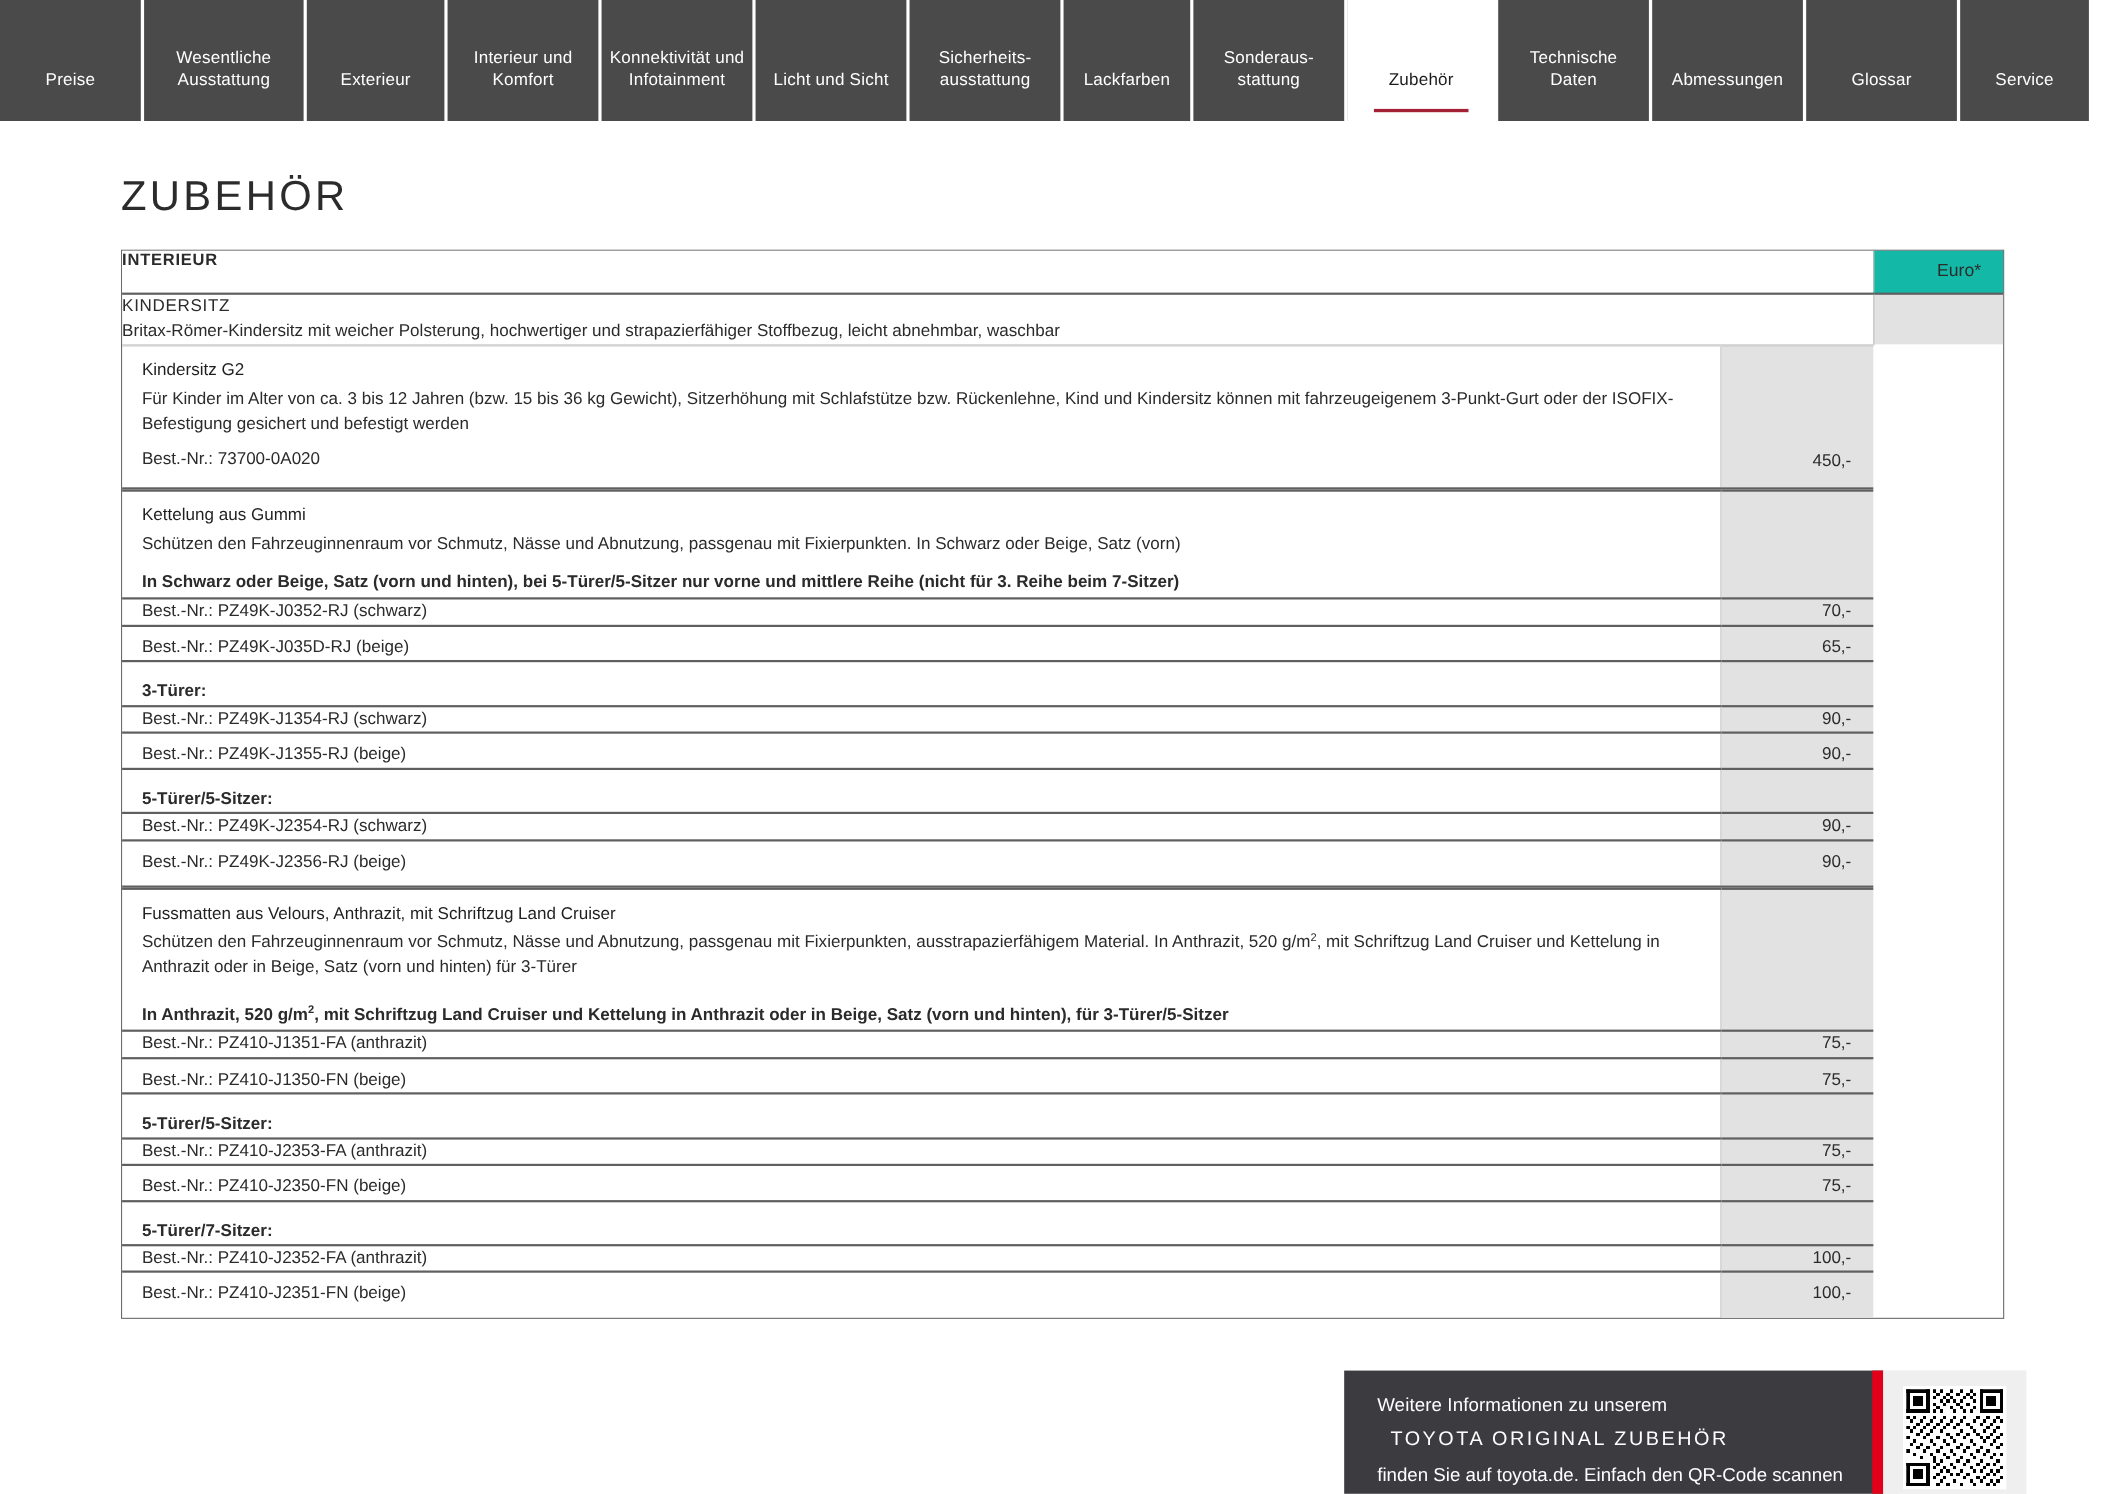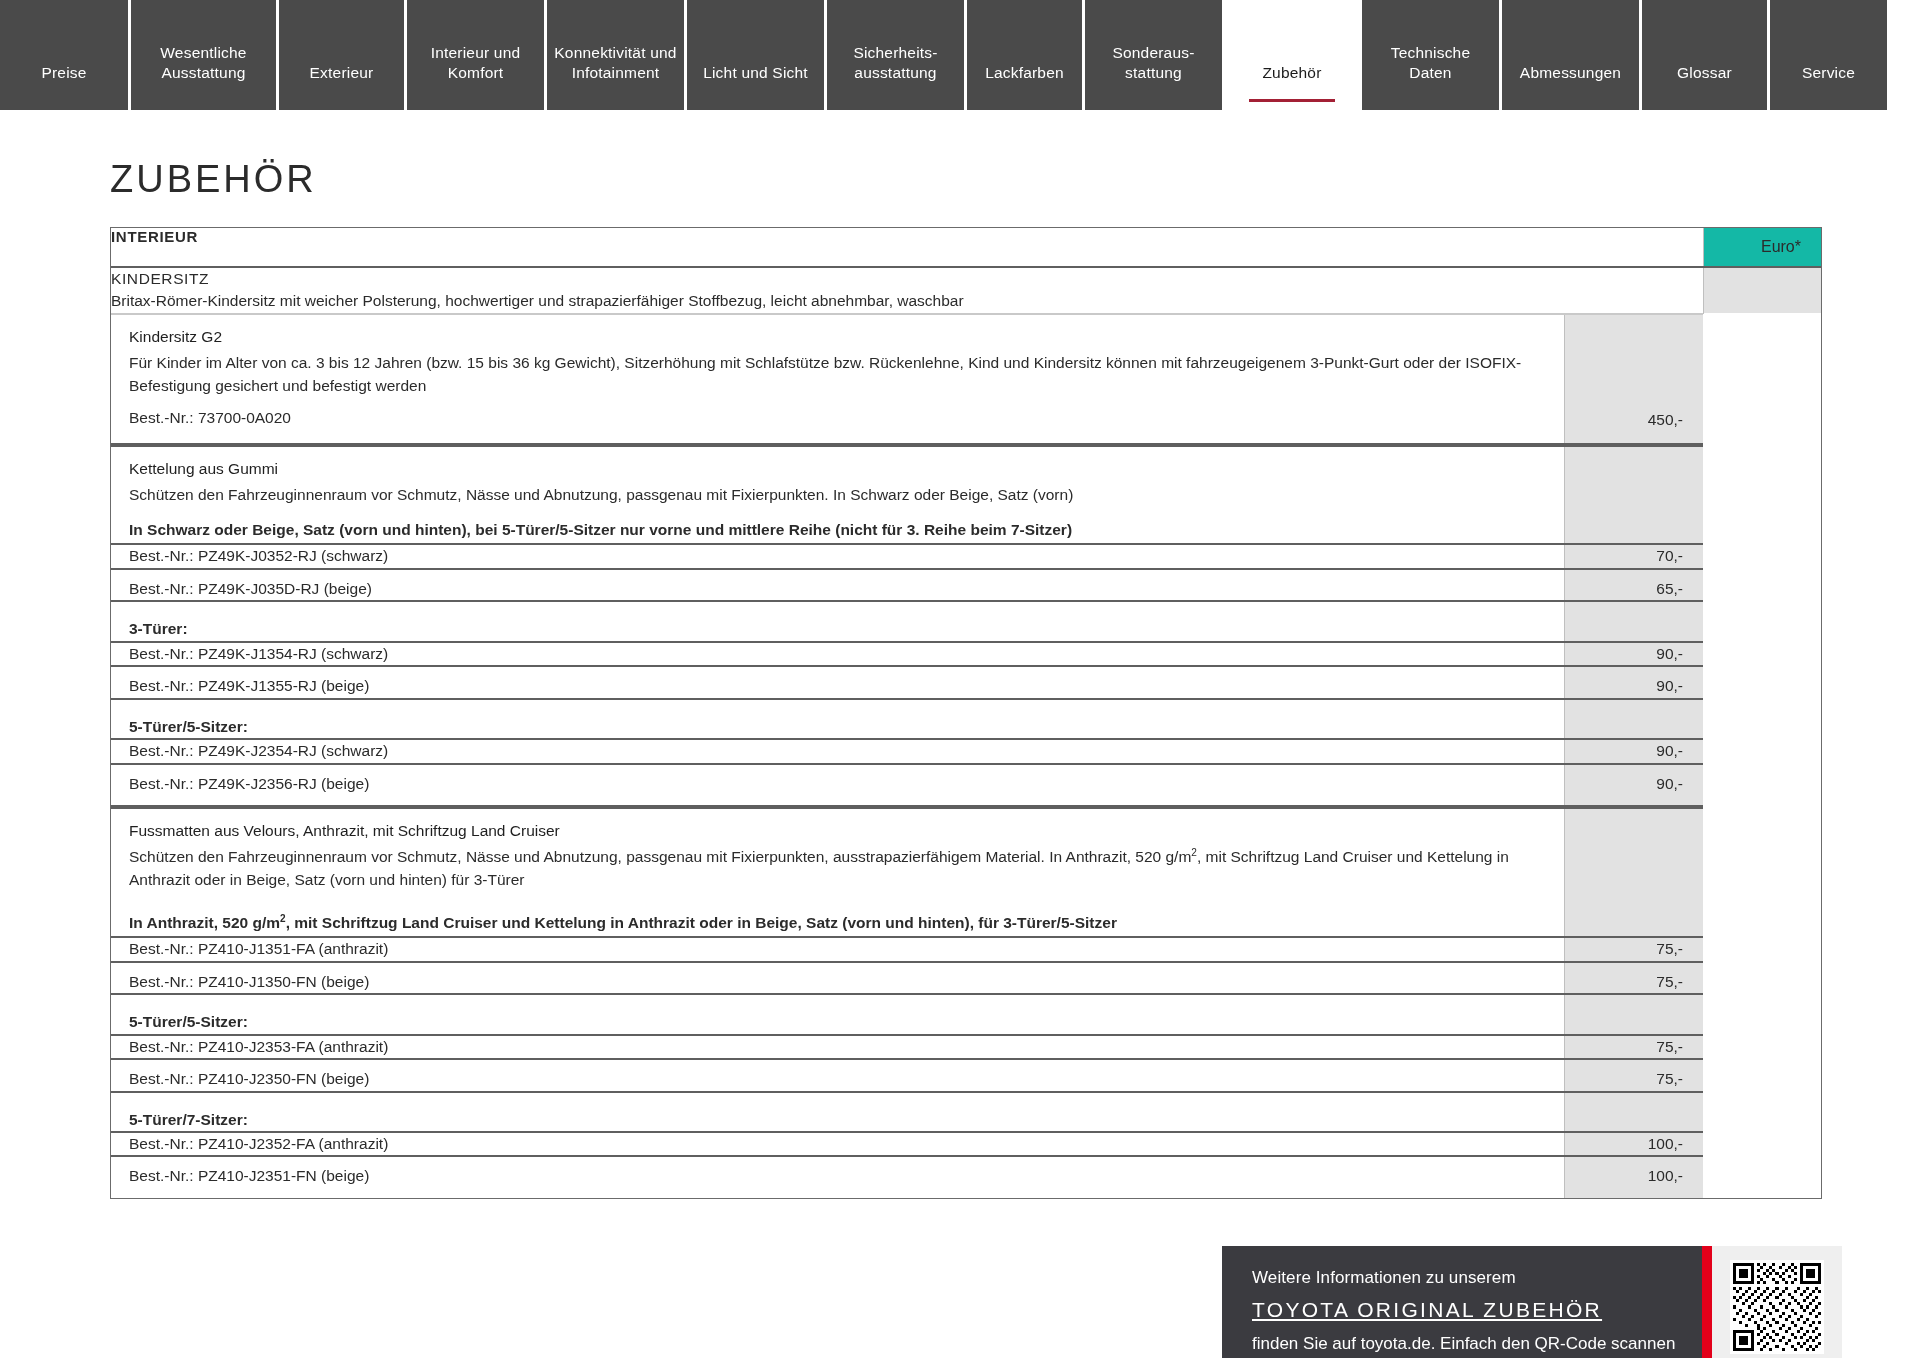--- a/index.html
+++ b/index.html
@@ -64,21 +64,21 @@
   .w-exterieur   { width: 128px; }
   .w-interieur   { width: 140px; }
   .w-konnekt     { width: 140px; }
   .w-licht       { width: 140px; }
   .w-sicher      { width: 140px; }
   .w-lack        { width: 118px; }
   .w-sonder      { width: 140px; }
   .w-zubehoer    { width: 137px; }
   .w-technische  { width: 140px; }
   .w-abmess      { width: 140px; }
-  .w-glossar     { width: 128px; }
+  .w-glossar     { width: 140px; }
   .w-service     { width: 117px; }
 
   
   .page {
     padding: 0 0 0 0;
     position: relative;
   }
   .page-title {
     font-size: 38px;
     font-weight: 400;
@@ -187,21 +187,21 @@
     box-sizing: border-box;
     position: relative;
   }
   .promo-redbar {
     position: absolute;
     right: 0; top: 0; bottom: 0;
     width: 10px;
     background: #e2001a;
   }
   .promo-l1 { font-size: 17px; letter-spacing: 0.1px; margin: 0 0 10px 0; }
-  .promo-l2 { font-size: 21px; letter-spacing: 2.3px; font-weight: 400; margin: 0 0 10px 0; text-decoration: underline; }
+  .promo-l2 { font-size: 18px; letter-spacing: 2.3px; font-weight: 400; margin: 0 0 10px 12px; }
   .promo-l3 { font-size: 17px; line-height: 1.45; margin: 0; }
   .promo-qr {
     flex: 1 1 auto;
     background: #efefef;
     display: flex;
     flex-direction: column;
     align-items: center;
     justify-content: flex-start;
     padding-top: 14px;
     position: relative;

